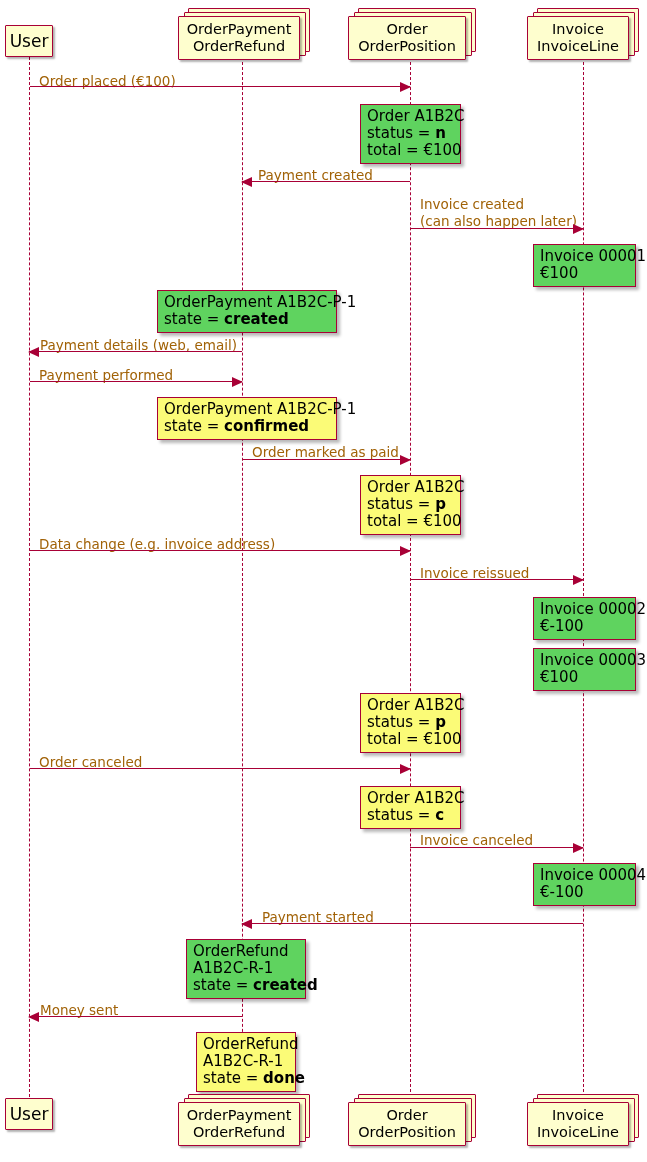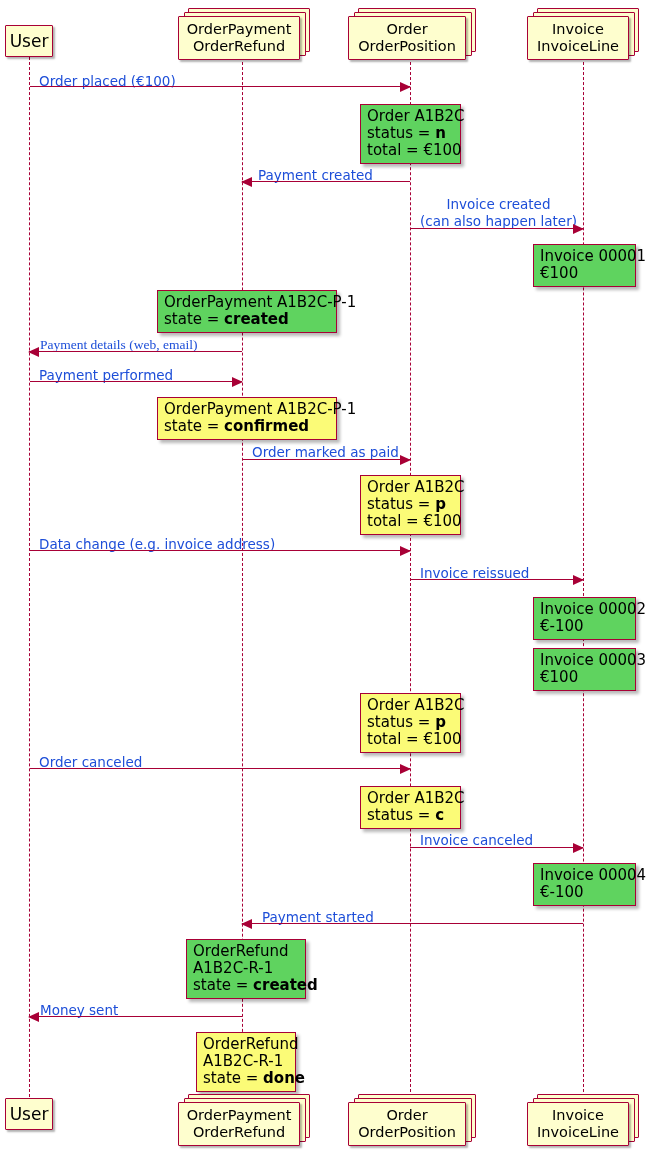--- a/index.html
+++ b/index.html
@@ -73,25 +73,24 @@
     border-left:11px solid #A80036;
   }
   .arrowhead.left{
     left:-1px;
     border-top:5.5px solid transparent;
     border-bottom:5.5px solid transparent;
     border-right:11px solid #A80036;
   }
   .msglabel{
     position:absolute;
-    color:#1d4ed8;
+    color:#a16207;
     font-size:13.5px;
     line-height:16px;
     white-space:nowrap;
-    text-align:center;
   }
 
   
   .note{
     position:absolute;
     box-sizing:border-box;
     border:1.7px solid #A80036;
     padding:3px 6px 4px 6px;
     color:#000000;
     font-size:15px;
@@ -174,21 +173,21 @@
   <div class="note green" style="left:533px;top:244px;width:103px;">
     <span class="nline">Invoice 00001</span>
     <span class="nline">€100</span>
   </div>
 
   <div class="note green" style="left:157px;top:290px;width:180px;">
     <span class="nline">OrderPayment A1B2C-P-1</span>
     <span class="nline"><span>state = </span><b>created</b></span>
   </div>
 
-  <div class="msglabel" style="left:40px;top:337px;font-family:Liberation Serif, serif;">Payment details (web, email)</div>
+  <div class="msglabel" style="left:40px;top:337px;">Payment details (web, email)</div>
   <div class="msg" style="left:29px;top:351px;width:213px;">
     <div class="arrowhead left"></div>
   </div>
 
   <div class="msglabel" style="left:39px;top:367px;">Payment performed</div>
   <div class="msg" style="left:30px;top:381px;width:212px;">
     <div class="arrowhead right"></div>
   </div>
 
   <div class="note yellow" style="left:157px;top:397px;width:180px;">

